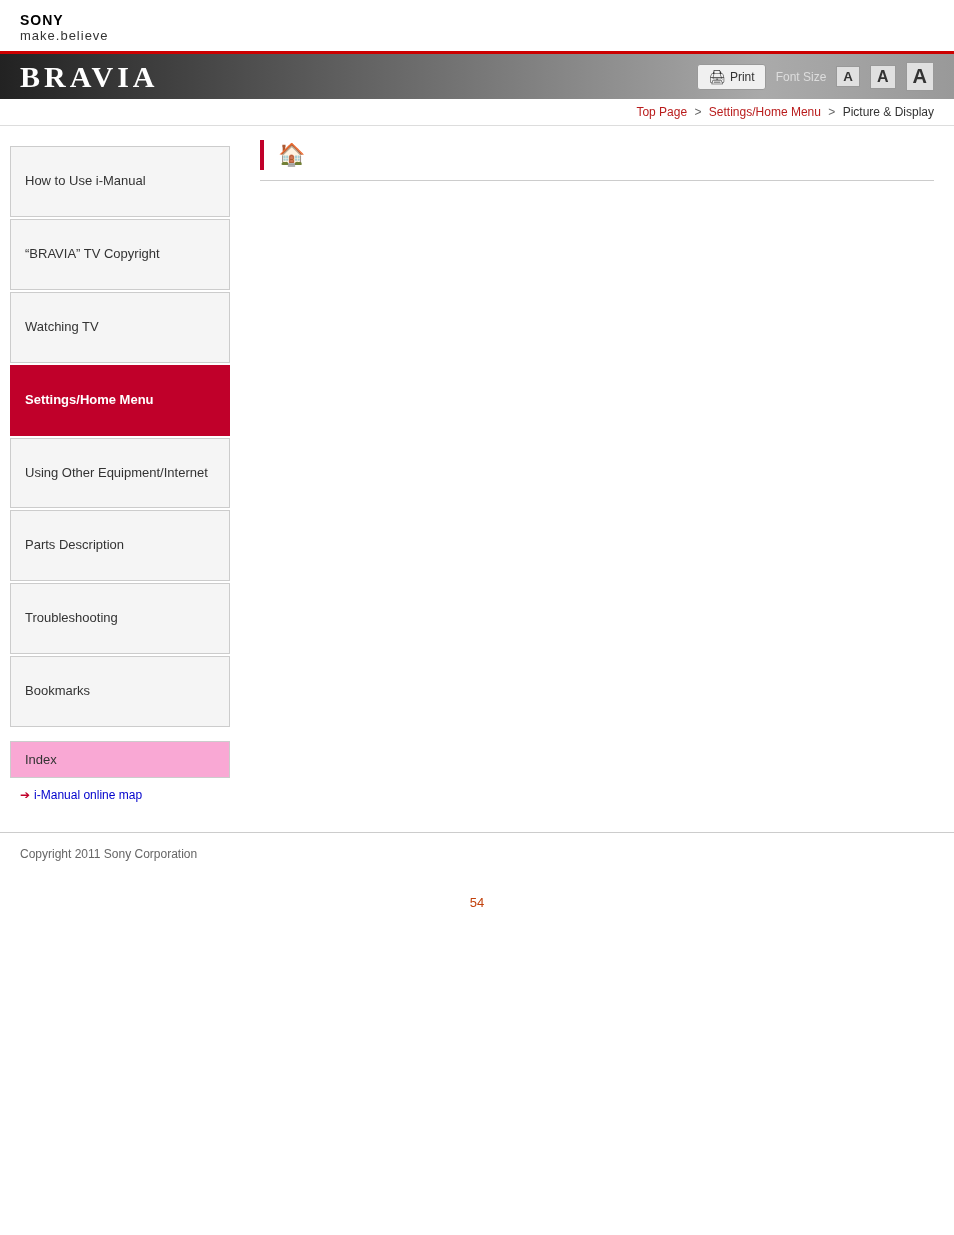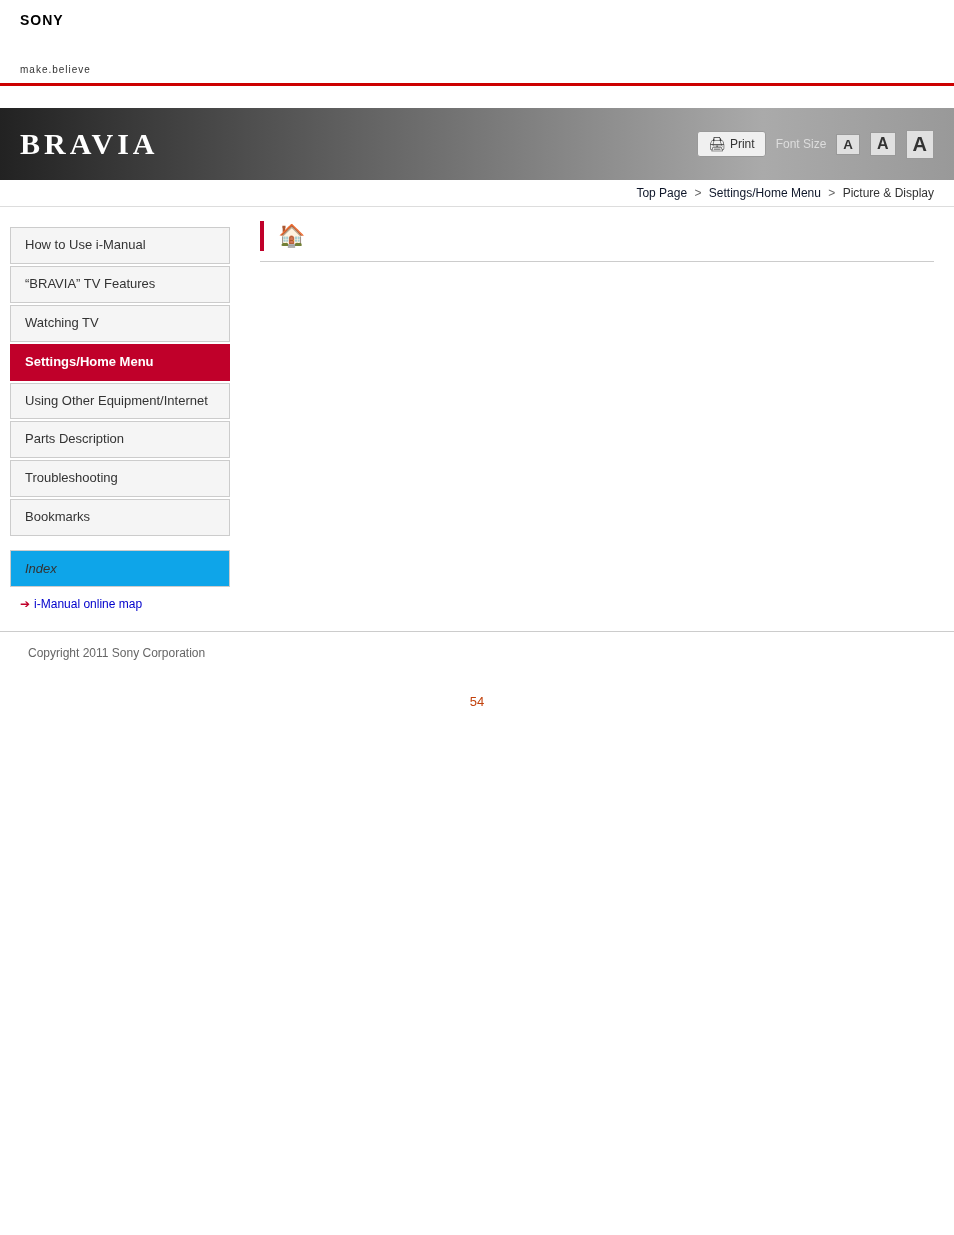--- a/index.html
+++ b/index.html
@@ -18,35 +18,34 @@
       border-bottom: 3px solid #c00;
     }
     .sony-logo {
       font-size: 14px;
       font-weight: bold;
       font-family: Arial Black, sans-serif;
       letter-spacing: 1px;
       color: #000;
     }
     .sony-tagline {
-      font-size: 10px;
+      font-size: 13px;
       color: #333;
       letter-spacing: 1px;
-      margin-top: 36px;
     }
 
     
     .bravia-banner {
       background: linear-gradient(to right, #222 0%, #555 30%, #888 60%, #aaa 80%, #999 100%);
-      height: 72px;
+      height: 45px;
       display: flex;
       align-items: center;
       justify-content: space-between;
       padding: 0 20px;
-      margin: 22px 0 0 0;
+      margin: 0 0 0 0;
     }
     .bravia-title {
       font-family: 'Times New Roman', serif;
       font-size: 30px;
       font-weight: bold;
       color: #fff;
       letter-spacing: 4px;
       text-transform: uppercase;
     }
     .banner-controls {
@@ -96,21 +95,21 @@
     }
 
     
     .breadcrumb-bar {
       text-align: right;
       padding: 6px 20px;
       font-size: 12px;
       border-bottom: 1px solid #ddd;
     }
     .breadcrumb-bar a, .breadcrumb-link {
-      color: #0f172a;
+      color: #b91c1c;
       text-decoration: none;
       cursor: pointer;
     }
     .breadcrumb-sep {
       color: #666;
       margin: 0 4px;
     }
 
     
     .sidebar {
@@ -119,42 +118,41 @@
       padding: 20px 10px;
       border-right: none;
     }
     .sidebar-nav {
       display: flex;
       flex-direction: column;
       gap: 2px;
       margin-bottom: 10px;
     }
     .nav-item {
-      padding: 9px 14px;
+      padding: 26px 14px;
       border: 1px solid #ccc;
       background: #f5f5f5;
       cursor: pointer;
       font-size: 13px;
       color: #333;
       line-height: 1.3;
     }
     .nav-item.active {
       background: #c0002a;
       color: #fff;
       border-color: #c0002a;
       font-weight: bold;
     }
     .index-item {
       margin-top: 14px;
       padding: 10px 14px;
       border: 1px solid #ccc;
-      background: #0ea5e9;
-      cursor: pointer;
-      font-size: 13px;
-      font-style: italic;
+      background: #f9a8d4;
+      cursor: pointer;
+      font-size: 13px;
     }
     .online-map-link {
       margin-top: 10px;
       padding-left: 10px;
       font-size: 12px;
       color: #00c;
       cursor: pointer;
       display: flex;
       align-items: center;
       gap: 4px;
@@ -201,23 +199,24 @@
       text-decoration: none;
     }
     .triangle-up {
       color: #336699;
       margin-right: 4px;
     }
 
     
     .footer {
       border-top: 1px solid #ccc;
-      padding: 14px 28px;
+      padding: 14px 20px;
       font-size: 12px;
       color: #666;
+      margin-top: 10px;
     }
 
     
     .page-number {
       text-align: center;
       font-size: 13px;
       color: #c2410c;
       padding: 20px;
     }
 
@@ -254,21 +253,21 @@
   <span class="breadcrumb-sep">&gt;</span>
   <span>Picture &amp; Display</span>
 </div>
 
 <div class="main-container">
 
   <div class="sidebar">
     <div class="sidebar-nav">
 
     <div class="nav-item">How to Use i-Manual</div>
-        <div class="nav-item">“BRAVIA” TV Features</div>
+        <div class="nav-item">“BRAVIA” TV Copyright</div>
         <div class="nav-item">Watching TV</div>
         <div class="nav-item active">Settings/Home Menu</div>
         <div class="nav-item">Using Other Equipment/Internet</div>
         <div class="nav-item">Parts Description</div>
         <div class="nav-item">Troubleshooting</div>
         <div class="nav-item">Bookmarks</div>
       </div>
     <div class="index-item">
       <span>Index</span>
     </div>

